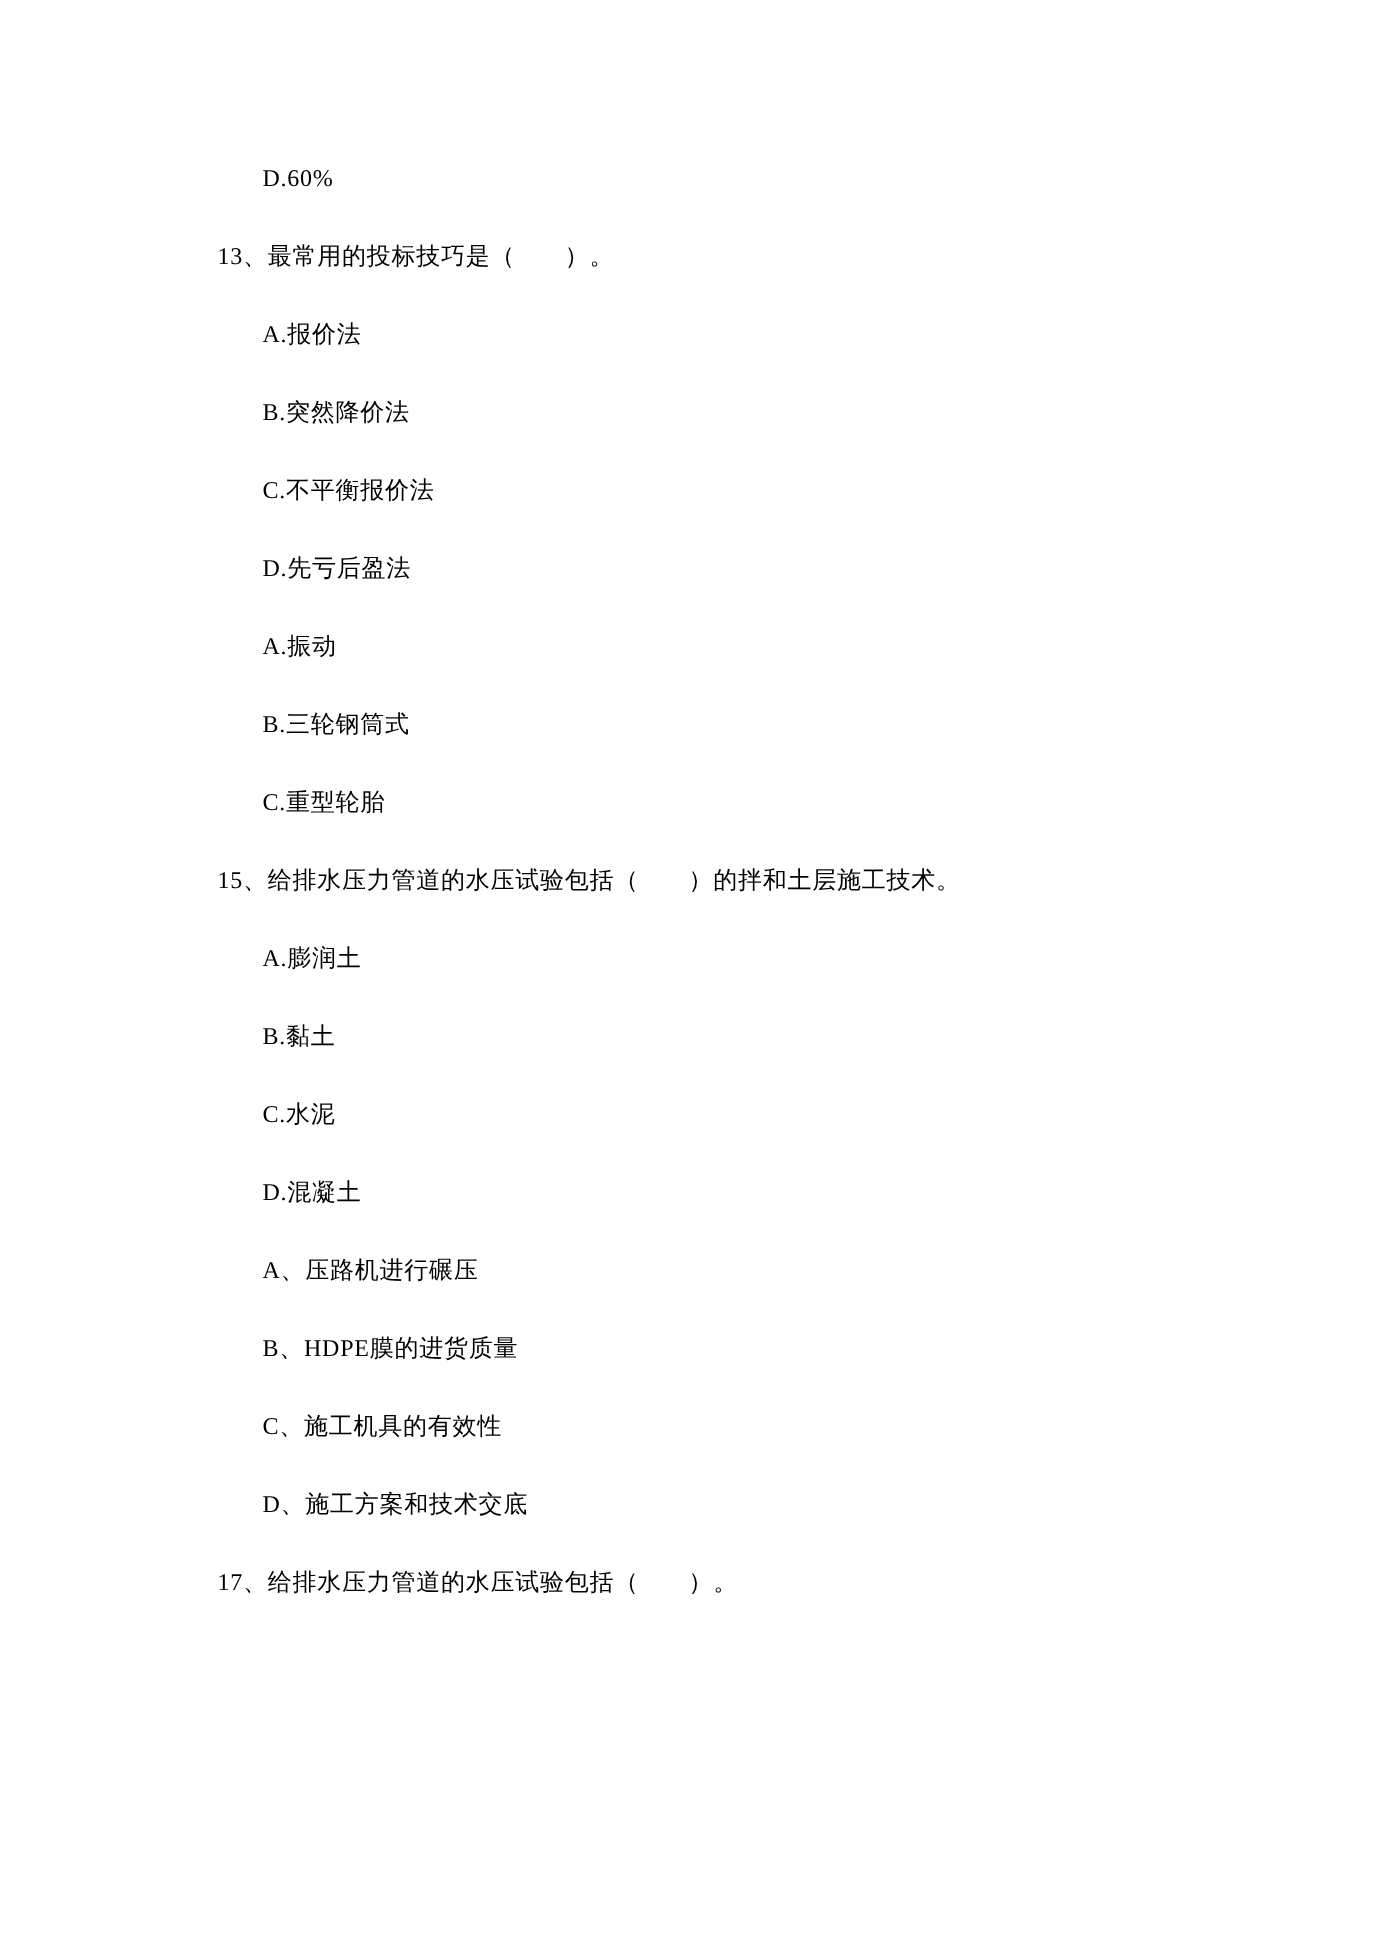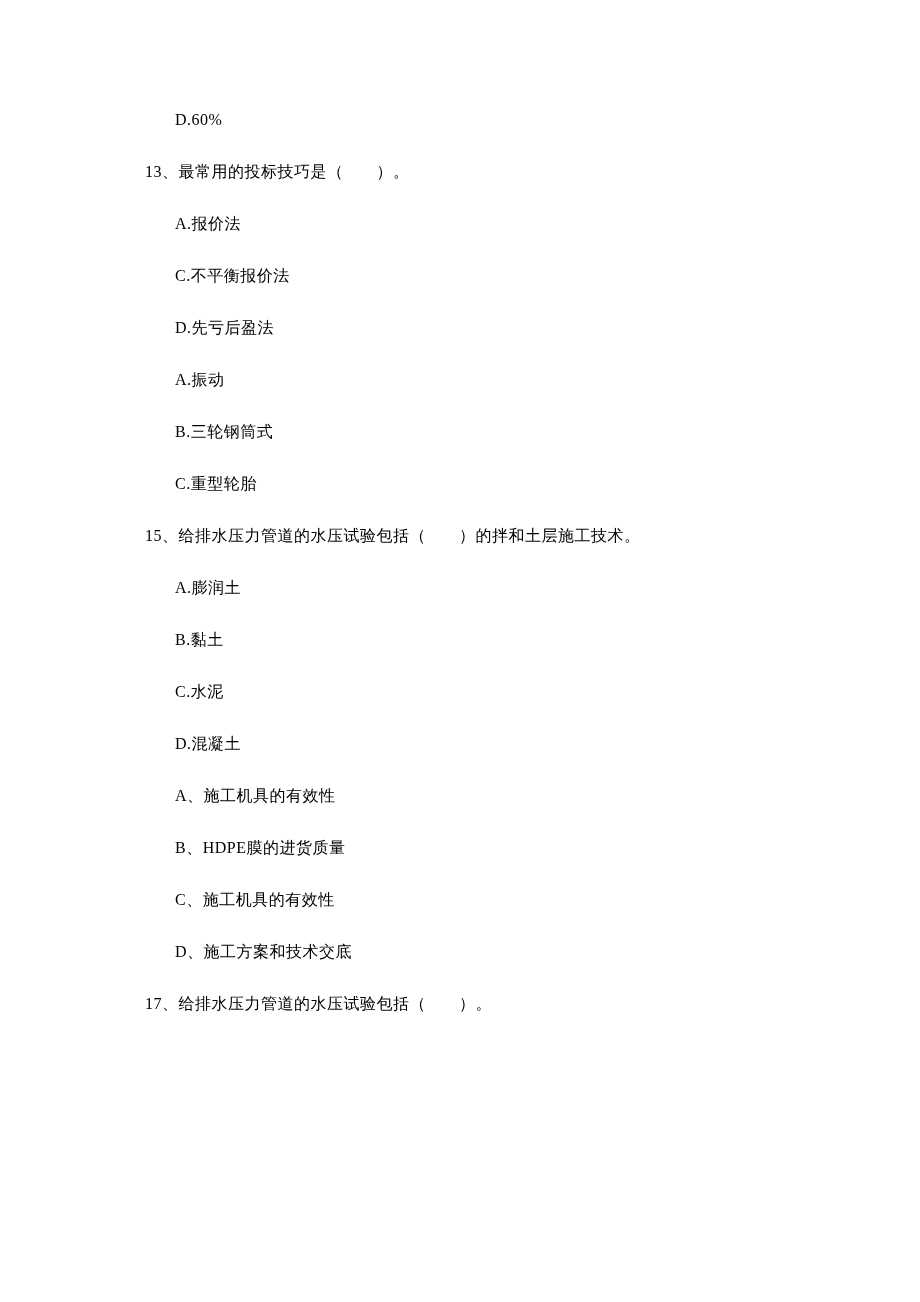--- a/index.html
+++ b/index.html
@@ -30,33 +30,34 @@
 </style>
 </head>
 <body>
 
 <div class="page">
 
   <div class="option-row">D.60%</div>
 
   <div class="question-row"><span>13</span><span>、最常用的投标技巧是（　　）。</span></div>
   <div class="option-row">A.报价法</div>
+  <div class="option-row">B.突然降价法</div>
   <div class="option-row">C.不平衡报价法</div>
   <div class="option-row">D.先亏后盈法</div>
 
   <div class="option-row">A.振动</div>
   <div class="option-row">B.三轮钢筒式</div>
   <div class="option-row">C.重型轮胎</div>
 
   <div class="question-row"><span>15</span><span>、给排水压力管道的水压试验包括（　　）的拌和土层施工技术。</span></div>
   <div class="option-row">A.膨润土</div>
   <div class="option-row">B.黏土</div>
   <div class="option-row">C.水泥</div>
   <div class="option-row">D.混凝土</div>
 
-  <div class="option-row">A、施工机具的有效性</div>
+  <div class="option-row">A、压路机进行碾压</div>
   <div class="option-row">B、HDPE膜的进货质量</div>
   <div class="option-row">C、施工机具的有效性</div>
   <div class="option-row">D、施工方案和技术交底</div>
 
   <div class="question-row"><span>17</span><span>、给排水压力管道的水压试验包括（　　）。</span></div>
 
 </div>
 
 </body></html>

